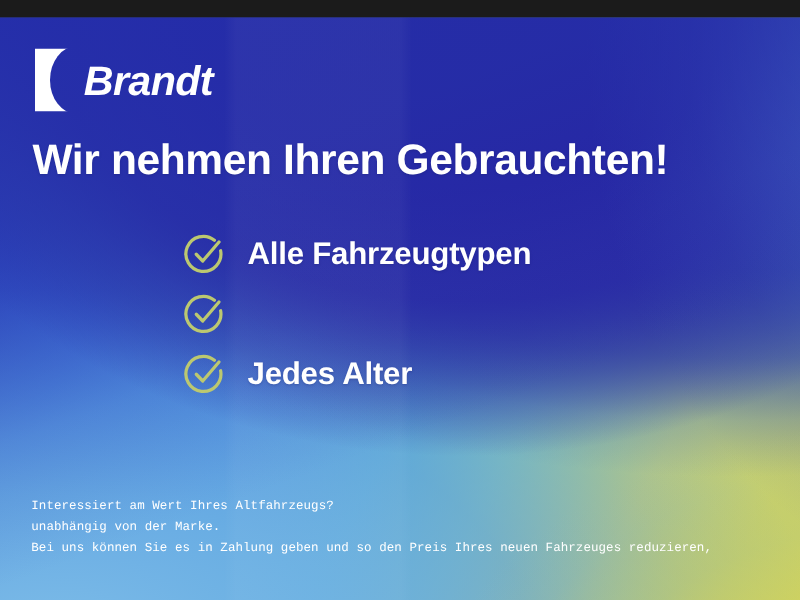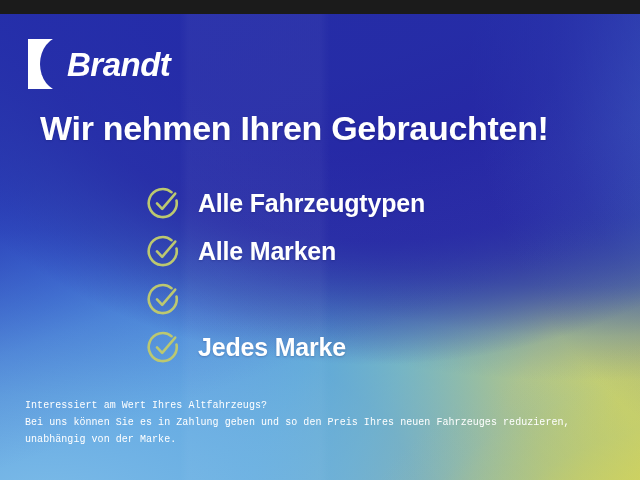--- a/index.html
+++ b/index.html
@@ -130,21 +130,21 @@
     font-weight: bold;
     font-style: italic;
     letter-spacing: -0.5px;
     line-height: 1;
     white-space: nowrap;
   }
 
   
   #headline {
     position: absolute;
-    left: 40px;
+    left: 26px;
     top: 96px;
     color: #ffffff;
     font-size: 34px;
     font-weight: bold;
     letter-spacing: -0.3px;
     line-height: 1.1;
     white-space: nowrap;
     text-shadow: 0 1px 2px rgba(20,28,90,0.28);
   }
 
@@ -223,45 +223,38 @@
     <div id="checklist">
 
       <div class="check-row">
         <svg class="check-icon" width="34" height="34" viewBox="0 0 34 34">
           <path d="M24.5,6.2 A14,14 0 1 0 29.5,14.6" fill="none" stroke="#bcc870" stroke-width="2.6" stroke-linecap="round"></path>
           <path d="M10,17.4 L15.2,22.8 L28.2,7.6" fill="none" stroke="#bcc870" stroke-width="2.6" stroke-linecap="round" stroke-linejoin="round"></path>
         </svg>
         <span class="check-label">Alle Fahrzeugtypen</span>
       </div>
 
-      <div class="check-row">
-        <svg class="check-icon" width="34" height="34" viewBox="0 0 34 34">
-          <path d="M24.5,6.2 A14,14 0 1 0 29.5,14.6" fill="none" stroke="#bcc870" stroke-width="2.6" stroke-linecap="round"></path>
-          <path d="M10,17.4 L15.2,22.8 L28.2,7.6" fill="none" stroke="#bcc870" stroke-width="2.6" stroke-linecap="round" stroke-linejoin="round"></path>
-        </svg>
-        <span class="check-label">Alle Marken</span>
-      </div>
 
       <div class="check-row">
         <svg class="check-icon" width="34" height="34" viewBox="0 0 34 34">
           <path d="M24.5,6.2 A14,14 0 1 0 29.5,14.6" fill="none" stroke="#bcc870" stroke-width="2.6" stroke-linecap="round"></path>
           <path d="M10,17.4 L15.2,22.8 L28.2,7.6" fill="none" stroke="#bcc870" stroke-width="2.6" stroke-linecap="round" stroke-linejoin="round"></path>
         </svg>
       </div>
 
       <div class="check-row">
         <svg class="check-icon" width="34" height="34" viewBox="0 0 34 34">
           <path d="M24.5,6.2 A14,14 0 1 0 29.5,14.6" fill="none" stroke="#bcc870" stroke-width="2.6" stroke-linecap="round"></path>
           <path d="M10,17.4 L15.2,22.8 L28.2,7.6" fill="none" stroke="#bcc870" stroke-width="2.6" stroke-linecap="round" stroke-linejoin="round"></path>
         </svg>
-        <span class="check-label">Jedes Marke</span>
+        <span class="check-label">Jedes Alter</span>
       </div>
 
     </div>
 
     <div id="footer-text">
       <div class="line">Interessiert am Wert Ihres Altfahrzeugs?</div>
+      <div class="line">unabhängig von der Marke.</div>
       <div class="line">Bei uns können Sie es in Zahlung geben und so den Preis Ihres neuen Fahrzeuges reduzieren,</div>
-      <div class="line">unabhängig von der Marke.</div>
     </div>
 
   </div>
 </div>
 
 </body></html>

